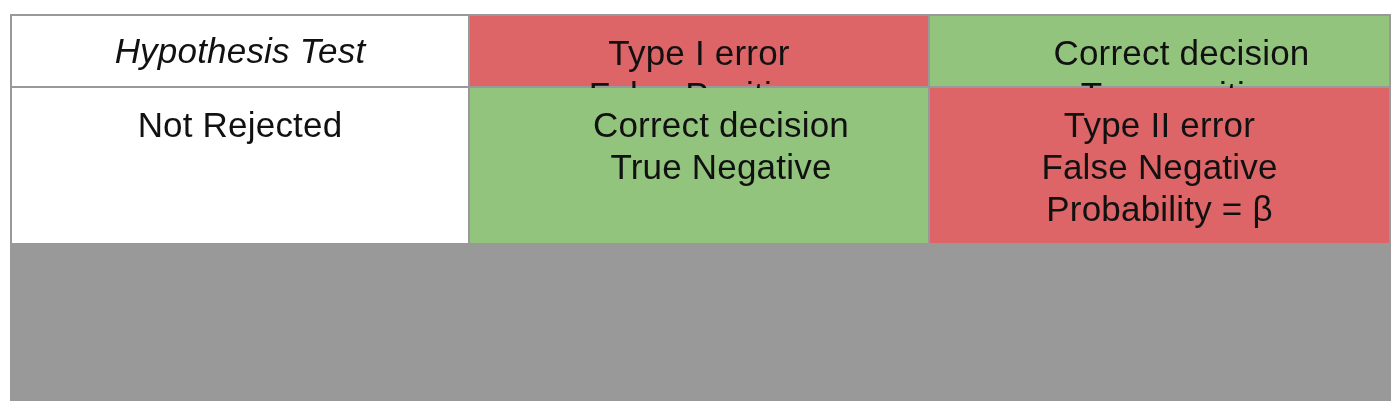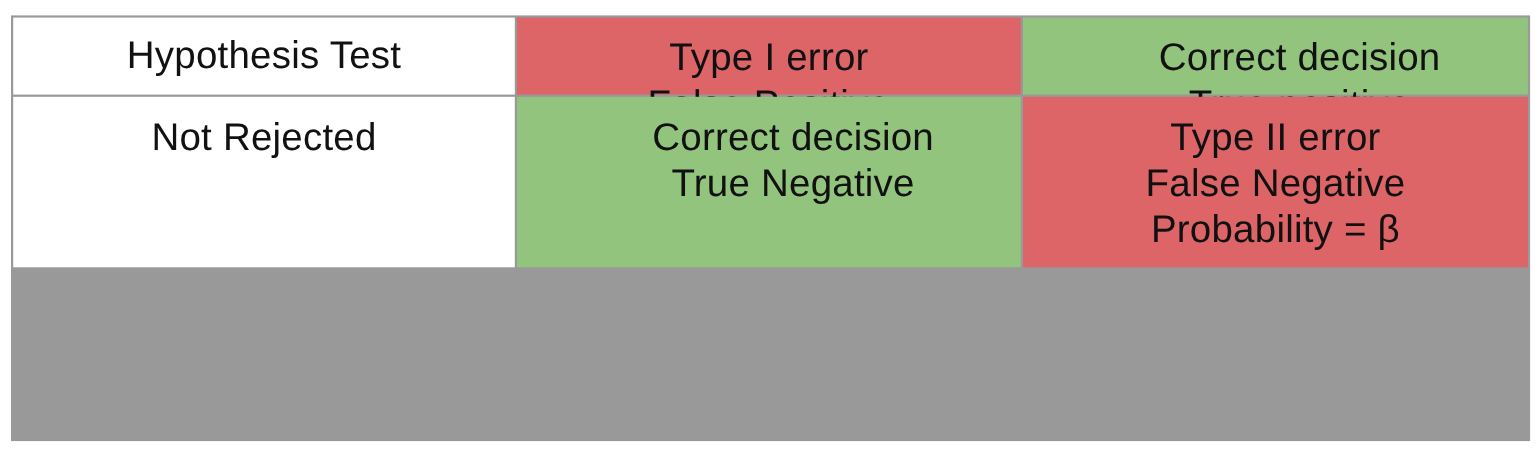--- a/index.html
+++ b/index.html
@@ -35,20 +35,21 @@
     flex-direction: column;
     align-items: center;
     text-align: center;
     font-size: 35px;
     line-height: 42px;
     white-space: pre-line;
     letter-spacing: 0.2px;
   }
   .cell.header {
     justify-content: center;
+    font-style: italic;
   }
   .cell.body {
     justify-content: flex-start;
     padding-top: 16px;
     box-sizing: border-box;
   }
   .cell[data-type="error"]   { background: var(--error-bg, #DD6567); }
   .cell[data-type="correct"] { background: var(--correct-bg, #93C47D); padding-left: 44px; }
 </style>
 </head>

